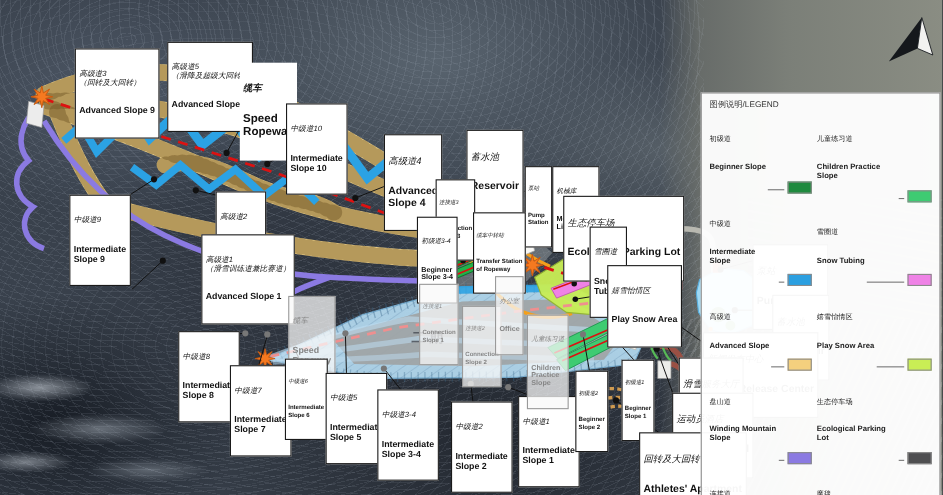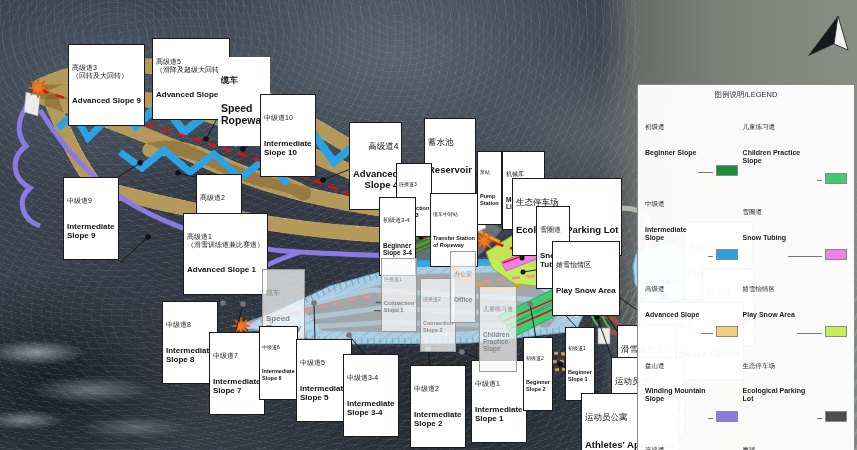--- a/index.html
+++ b/index.html
@@ -29,40 +29,40 @@
     background-image:
       radial-gradient(70px 18px at 12% 35%, rgba(225,232,240,.55), rgba(225,232,240,0) 70%),
       radial-gradient(90px 20px at 30% 60%, rgba(215,225,235,.40), rgba(215,225,235,0) 70%),
       radial-gradient(60px 14px at 8% 80%, rgba(225,232,240,.45), rgba(225,232,240,0) 70%),
       radial-gradient(80px 16px at 45% 85%, rgba(210,220,230,.30), rgba(210,220,230,0) 70%);}
   svg.map{position:absolute;left:0;top:0;z-index:2;}
   
   .labels{position:absolute;inset:0;z-index:5;}
   .lbl{position:absolute;background:#fff;border:1px solid #1a1a1a;padding:1px 3px;
        line-height:1.12;color:#111;white-space:pre-line;}
-  .lbl .cn{font-size:7px;}
+  .lbl .cn{font-size:7px;font-style:italic;}
   .lbl .en{font-size:8px;font-weight:bold;}
   .lbl.big .cn{font-size:8.5px;}
   .lbl.big .en{font-size:9.5px;}
   .lbl.small .cn{font-size:6px;}
   .lbl.small .en{font-size:6.5px;font-weight:bold;}
   .lbl.tiny{padding:0 2px;}
   .lbl.tiny .cn{font-size:5px;}
   .lbl.tiny .en{font-size:5.5px;}
   .lbl.gray{background:rgba(248,248,248,.75);border-color:#9a9a9a;color:#868686;}
   .lbl.gray .en{color:#868686;}
   .lbl.nb{border:none;}
   .lbl.nb .cn{font-weight:bold;font-size:8.5px;}
   .lbl.nb .en{font-size:10.5px;}
   .phase2{position:absolute;left:374px;top:298px;z-index:4;color:rgba(75,80,88,.85);
       font-size:13px;font-weight:bold;letter-spacing:3px;}
   
   .legend{position:absolute;left:637px;top:84px;width:218px;z-index:6;
       background:rgba(255,255,255,.96);border:1px solid #8a8a8a;padding:5px 7px 4px 7px;box-sizing:border-box;}
-  .lg-title{text-align:center;font-size:7.5px;color:#333;margin-bottom:5px;}
+  .lg-title{font-size:7.5px;color:#333;margin-bottom:5px;}
   .lg-cols{display:flex;}
   .lg-col{display:flex;flex-direction:column;}
   .lg-col.left{width:47%;padding-right:5px;}
   .lg-col.right{width:53%;}
   .li{display:flex;align-items:flex-end;margin-bottom:6px;}
   .li-text{line-height:1.15;color:#222;white-space:pre-line;}
   .li-cn{font-size:6.5px;}
   .li-en{font-size:7px;font-weight:bold;}
   .li-line{flex:1;border-bottom:1px solid #777;margin:0 3px 3px 2px;min-width:5px;}
   .sw{width:22px;height:11px;flex:none;border:1px solid #8a8a8a;box-sizing:border-box;background:#fff;}
@@ -306,21 +306,21 @@
       <div class="lbl nb" style="left: 218px; top: 57px;">
       <div class="cn">缆车</div>
       <div class="en">Speed
 Ropeway</div>
     </div>
       <div class="lbl" style="left: 260px; top: 94px;">
       <div class="cn">中级道10</div>
       <div class="en">Intermediate
 Slope 10</div>
     </div>
-      <div class="lbl big" style="left: 349px; top: 122px; text-align: right;">
+      <div class="lbl big" style="left: 349px; top: 122px;">
       <div class="cn">高级道4</div>
       <div class="en">Advanced
 Slope 4</div>
     </div>
       <div class="lbl big" style="left: 424px; top: 118px;">
       <div class="cn">蓄水池</div>
       <div class="en">Reservoir</div>
     </div>
       <div class="lbl tiny" style="left: 477px; top: 151px;">
       <div class="cn">泵站</div>
@@ -459,21 +459,21 @@
     </div>
       <div class="lbl big" style="left: 617px; top: 325px;">
       <div class="cn">滑雪服务大厅</div>
       <div class="en">Ski Hall</div>
     </div>
       <div class="lbl big" style="left: 611px; top: 357px;">
       <div class="cn">运动员酒店</div>
       <div class="en">Athletes' Hotel</div>
     </div>
       <div class="lbl big" style="left: 581px; top: 393px;">
-      <div class="cn">运动员公寓</div>
+      <div class="cn">回转及大回转</div>
       <div class="en">Athletes' Apartment</div>
     </div>
     </div>
 
   <div class="legend">
     <div class="lg-title">图例说明/LEGEND</div>
     <div class="lg-cols">
       <div class="lg-col left">
 
       <div class="li">

